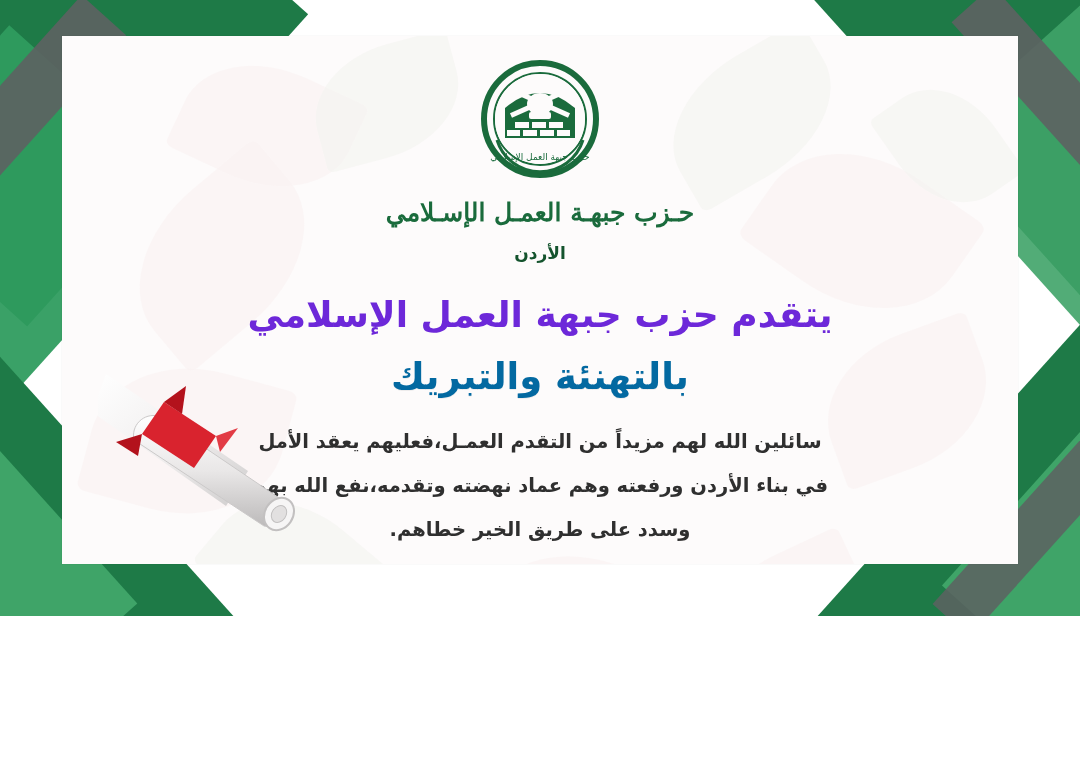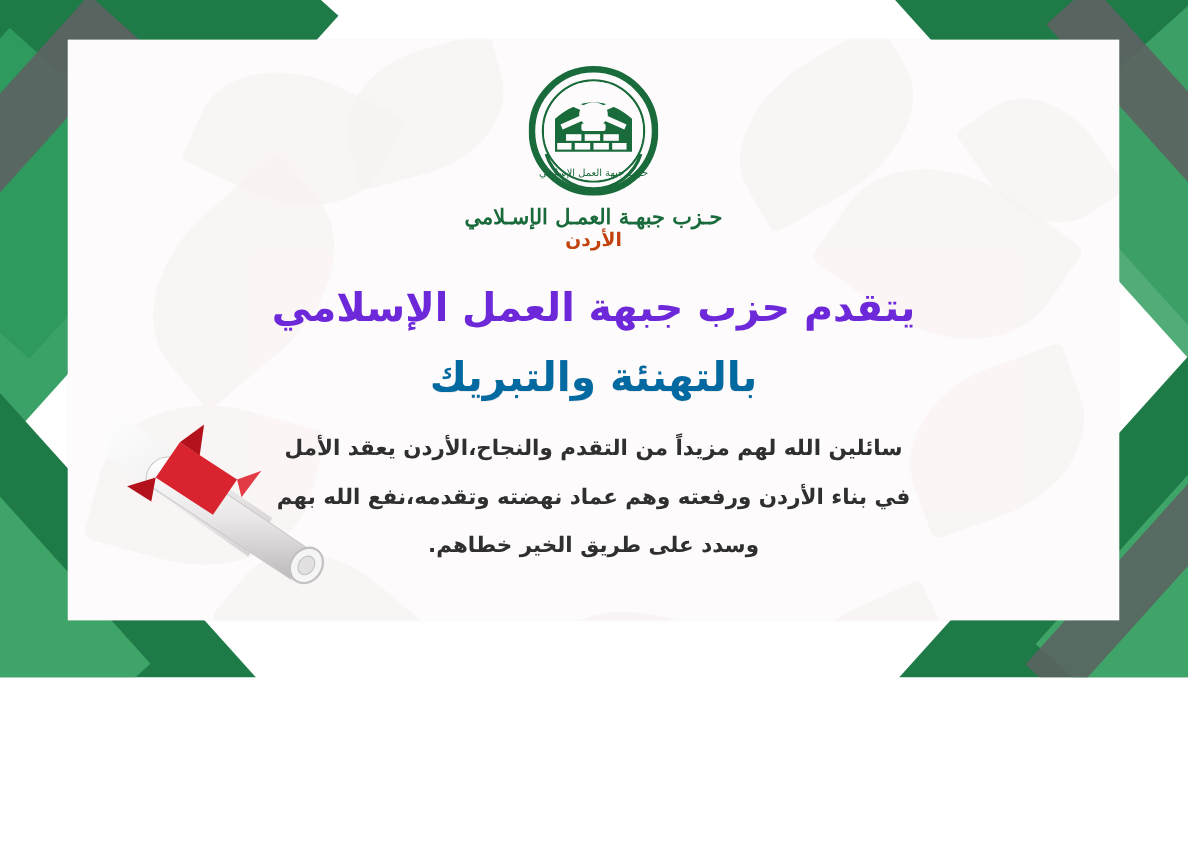--- a/index.html
+++ b/index.html
@@ -141,32 +141,32 @@
 
   
   .emblem {
     width: 118px;
     height: 118px;
     position: relative;
   }
   .emblem svg { display: block; }
 
   .logo-script {
-    margin-top: 8px;
+    margin-top: 20px;
     text-align: left;
     color: #1a6b3c;
-    font-size: 19px;
+    font-size: 25px;
     font-weight: bold;
     letter-spacing: 1px;
     font-family: "DejaVu Serif", "Liberation Serif", serif;
   }
   .logo-sub {
-    margin-top: 0;
+    margin-top: 16px;
     text-align: center;
-    color: #c2410c;
+    color: #14532d;
     font-size: 17px;
     font-weight: bold;
   }
 
   .headline {
     margin-top: 24px;
     text-align: right;
     color: #6d28d9;
     font-size: 36px;
     font-weight: bold;
@@ -274,21 +274,21 @@
       <div class="logo-script">حـزب جبهـة العمـل الإسـلامي</div>
       <div class="logo-sub">الأردن</div>
 
       <div class="headline">
         <div>يتقدم حزب جبهة العمل الإسلامي</div>
       </div>
 
       <div class="gold">بالتهنئة والتبريك</div>
 
       <div class="body-text">
-        <div>سائلين الله لهم مزيداً من التقدم والنجاح،الأردن يعقد الأمل</div>
+        <div>سائلين الله لهم مزيداً من التقدم العمـل،فعليهم يعقد الأمل</div>
         <div>في بناء الأردن ورفعته وهم عماد نهضته وتقدمه،نفع الله بهم</div>
         <div>وسدد على طريق الخير خطاهم.</div>
       </div>
     </div>
 
     <div class="scroll">
       <svg width="250" height="180" viewBox="0 0 250 180" aria-hidden="true">
         <defs>
           <linearGradient id="paperG" x1="0" y1="0" x2="1" y2="1">
             <stop offset="0%" stop-color="#ffffff"></stop>

